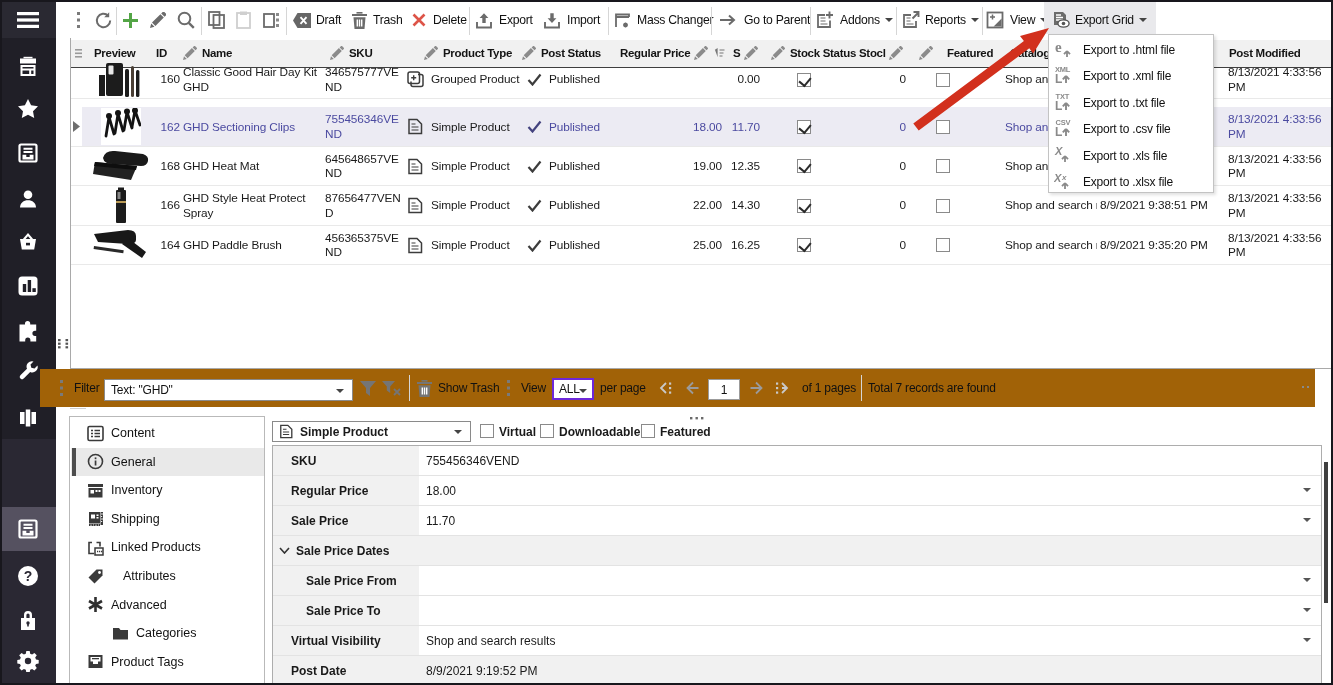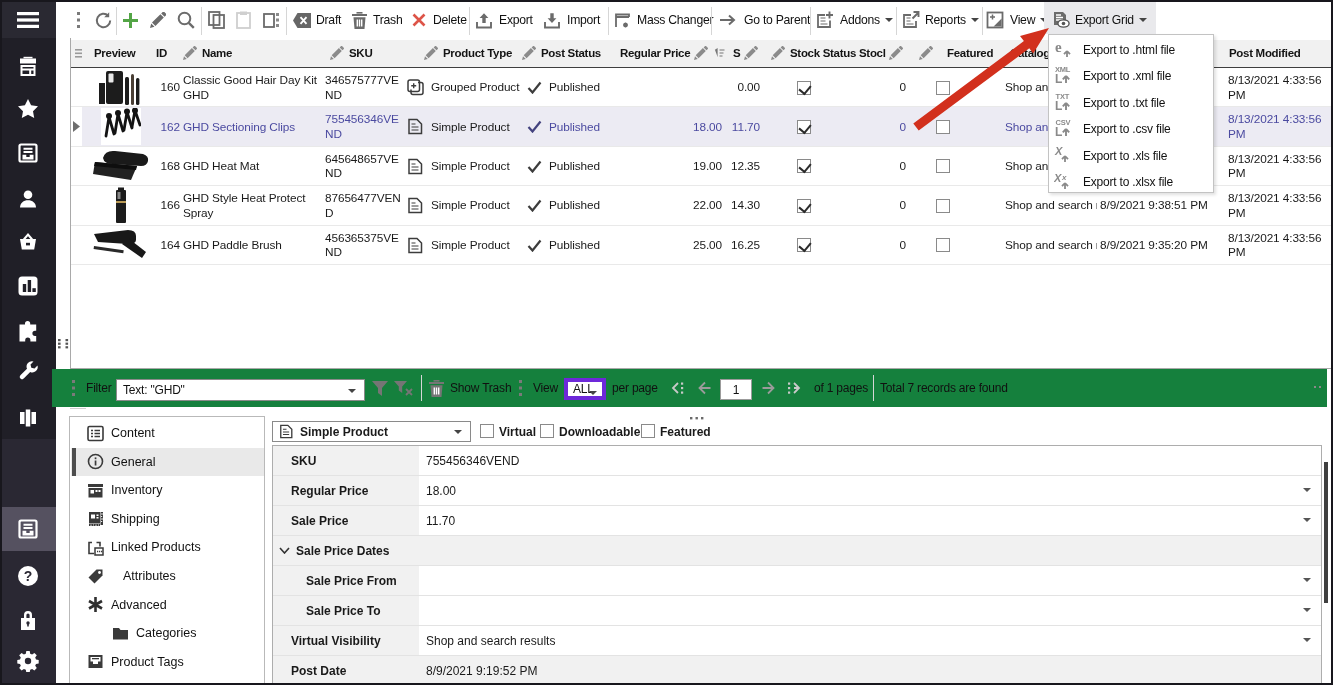--- a/index.html
+++ b/index.html
@@ -44,21 +44,21 @@
 .c-pm { left:1158px; width:100px; }
 .tico { margin-right:7px; flex:0 0 auto; }
 .chk { margin-right:7px; flex:0 0 auto; }
 .sel-bg { background:#ecebf3; }
 .sel-t { color:#4b4aa0; }
 .pencil { flex:0 0 auto; }
 
 .cb { width:14px; height:14px; border:1px solid #8a8a8a; background:#fff; position:relative; display:inline-block; }
 .cb.on:after { content:""; position:absolute; left:2.5px; top:1px; width:6px; height:9px; border-right:2px solid #2b2b2b; border-bottom:2px solid #2b2b2b; transform:rotate(40deg); }
 
-#fbar { position:absolute; left:52px; top:369px; width:1275px; height:38px; background:#15803d; }
+#fbar { position:absolute; left:40px; top:369px; width:1275px; height:38px; background:#a16207; }
 .fitem { position:absolute; top:0; height:38px; display:flex; align-items:center; font-size:12px; color:#111; letter-spacing:-0.2px; white-space:nowrap; }
 
 #tabs { position:absolute; left:69px; top:416px; width:196px; height:267px; background:#fff; border:1px solid #b9b9b9; border-bottom:none; }
 .tab { position:absolute; left:1px; width:193px; height:28px; display:flex; align-items:center; font-size:12.5px; color:#111;text-align:center; }
 .tab.sel { background:#e9e9e9; }
 .tab.sel:before { content:""; position:absolute; left:1px; top:0; width:4px; height:28px; background:#4d4d4d; }
 .tabico { margin-left:16px; width:17px; height:17px; flex:0 0 auto; }
 .tabtxt { margin-left:7px; }
 #form { position:absolute; left:272px; top:416px; width:1051px; height:267px; }
 #fgrid { position:absolute; left:0; top:29px; width:1050px; height:238px; border:1px solid #adadad; border-bottom:none; background:#fff; }
@@ -413,21 +413,21 @@
           <svg class="pencil" width="14" height="14" viewBox="0 0 14 14">
             <path fill="#8b8b8b" d="M0 14l1-3.8 2.8 2.8zM1.7 9.3l7.2-7.2 2.9 2.9-7.2 7.2zM9.6 1.4l1-1a1.3 1.3 0 0 1 1.9 0l1 1a1.3 1.3 0 0 1 0 1.9l-1 1z"></path>
           </svg>
           <span style="margin-left:14px;">Featured</span>
         </div>
 <div class="hcell" style="left:940px;">Catalog</div>
 <div class="hcell" style="left:1159px;">Post Modified</div>
 </div>
 <div id="grows">
 
-<div class="grow" style="top:30px;">
+<div class="grow" style="top:22px;">
 <div class="cell c-img">
             <svg width="46" height="37" viewBox="0 0 46 37">
               <g fill="#1c1c1c">
                 <rect x="8" y="2" width="17" height="33" rx="2"></rect>
                 <rect x="10.5" y="4.5" width="5" height="9" rx="1" fill="#e8e8e8"></rect>
                 <rect x="27" y="8" width="4" height="28" rx="1.5"></rect>
                 <rect x="33" y="5" width="3" height="31" rx="1.5" fill="#4a3f35"></rect>
                 <rect x="38" y="9" width="3.4" height="27" rx="1.5"></rect>
                 <path d="M1 14h6v21h-6z"></path>
               </g>
@@ -772,21 +772,21 @@
 <div class="fitem" style="left:467px;">
         <svg width="4" height="16" viewBox="0 0 4 16">
           <g fill="#7a7a7a">
             <rect y="0" width="3" height="3"></rect>
             <rect y="6.5" width="3" height="3"></rect>
             <rect y="13" width="3" height="3"></rect>
           </g>
         </svg>
       </div>
 <div class="fitem" style="left:481px;">View</div>
-<div class="fitem" style="left:512px;top:9px;height:22px;width:42px;border:4px solid #6d28d9;background:#fff;">
+<div class="fitem" style="left:512px;top:9px;height:22px;width:42px;border:2px solid #6d28d9;background:#fff;">
         <span style="margin-left:5px;">ALL</span>
         <span class="caret" style="position:absolute;right:5px;top:9px;"></span>
       </div>
 <div class="fitem" style="left:560px;">per page</div>
 <div class="fitem" style="left:618px;">
         <svg width="17" height="14" viewBox="0 0 17 14">
           <path d="M8 2l-5 5 5 5" fill="none" stroke="#c9c9c9" stroke-width="1.8"></path>
           <g fill="#c9c9c9">
             <rect x="11" y="1.5" width="2.2" height="2.2"></rect>
             <rect x="11" y="6" width="2.2" height="2.2"></rect>

